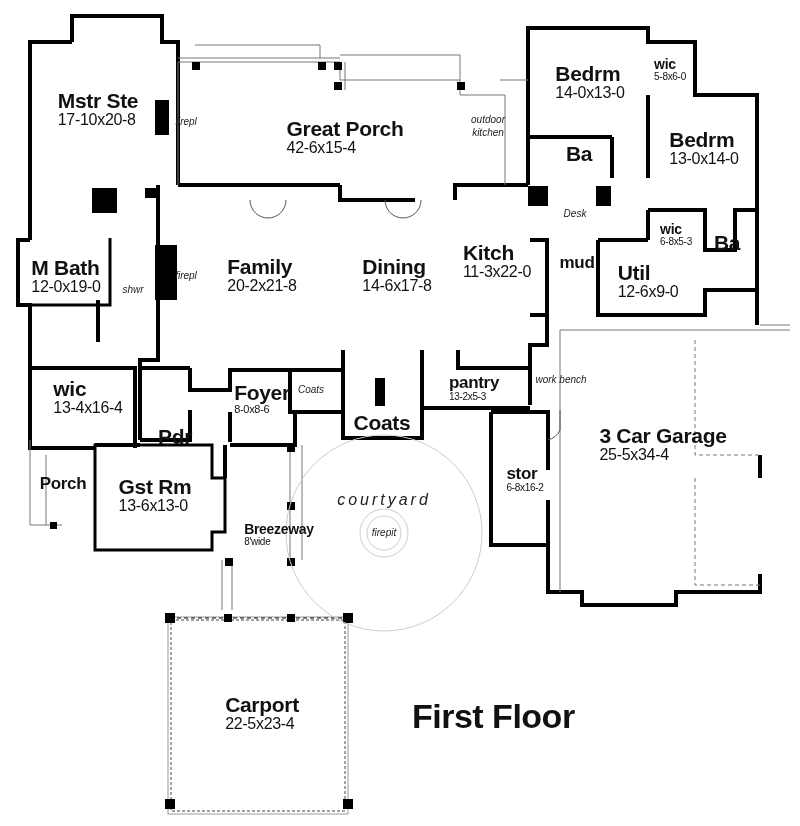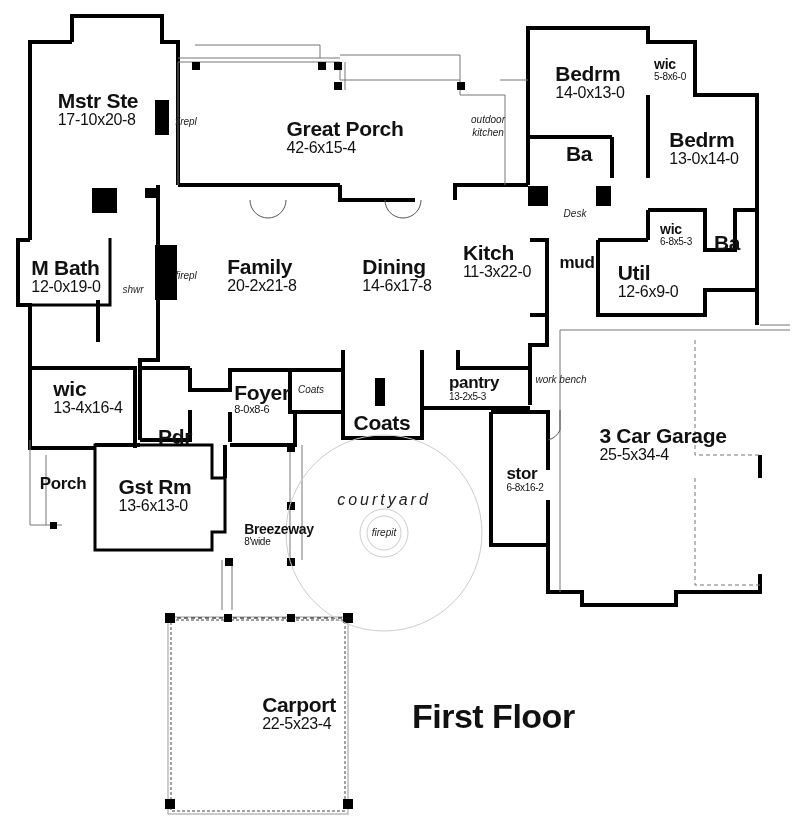--- a/index.html
+++ b/index.html
@@ -216,21 +216,21 @@
   <span class="name">Gst Rm</span>
   <span class="dim">13-6x13-0</span>
 </div>
 <div class="lbl" style="left:63px;top:475px;">
   <span class="name sm">Porch</span>
 </div>
 <div class="lbl" style="left:279px;top:522px;">
   <span class="name xs">Breezeway</span>
   <span class="dim xs">8'wide</span>
 </div>
-<div class="lbl" style="left:262px;top:694px;margin-left:37px;">
+<div class="lbl" style="left:262px;top:694px;">
   <span class="name">Carport</span>
   <span class="dim">22-5x23-4</span>
 </div>
 <div class="lbl" style="left:577px;top:254px;">
   <span class="name sm">mud</span>
 </div>
 
 <div class="note" style="left:186px;top:116px;">firepl</div>
 <div class="note" style="left:186px;top:270px;">firepl</div>
 <div class="note" style="left:488px;top:114px;">

